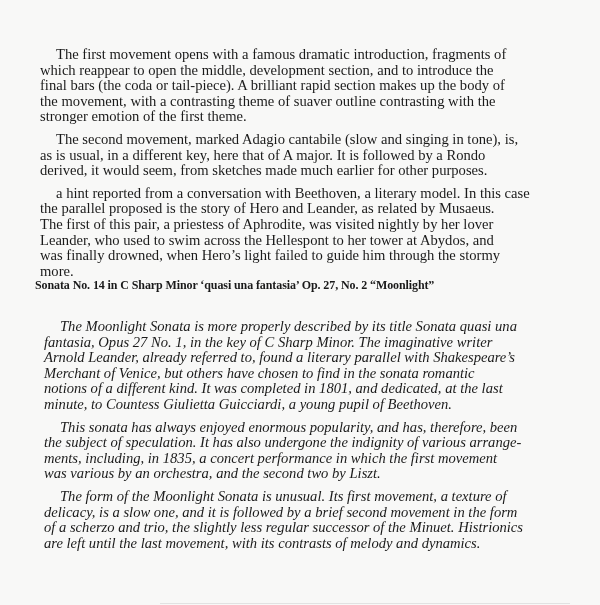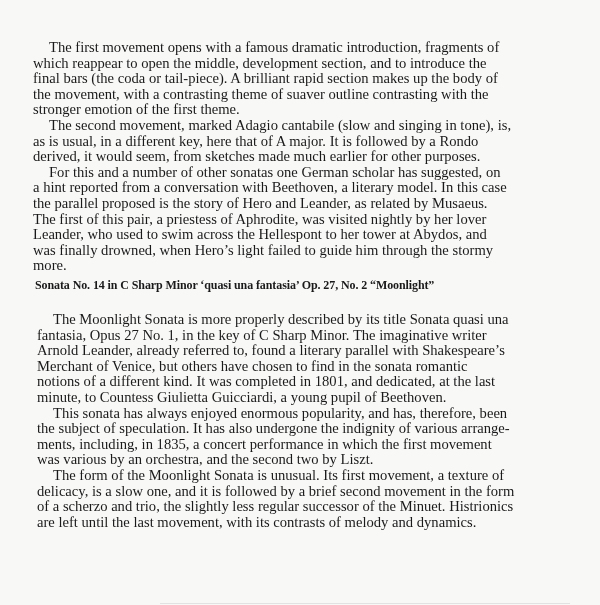--- a/index.html
+++ b/index.html
@@ -21,21 +21,21 @@
     top: 0;
     width: 600px;
     height: 605px;
   }
   .block {
     position: absolute;
     left: 33px;
     width: 560px;
   }
   .block p {
-    margin: 0;
+    margin: 7px;
     font-size: 14.6px;
     line-height: 15.6px;
     text-indent: 16px;
     white-space: nowrap;
   }
   .block p .ln {
     display: block;
     text-indent: 0;
   }
   .block p .ln:first-child {
@@ -49,20 +49,21 @@
     left: 35px;
     top: 278px;
     font-size: 12px;
     font-weight: bold;
     white-space: nowrap;
     letter-spacing: -0.1px;
   }
   #section2 {
     top: 312px;
     left: 37px;
+    font-style: italic;
   }
   .bottom-line {
     position: absolute;
     left: 160px;
     top: 603px;
     width: 410px;
     height: 1px;
     background: #e2e2e2;
   }
 </style>
@@ -78,21 +79,20 @@
       <span class="ln">final bars (the coda or tail-piece).  A brilliant rapid section makes up the body of</span>
       <span class="ln">the movement, with a contrasting theme of suaver outline contrasting with the</span>
       <span class="ln">stronger emotion of the first theme.</span>
     </p>
     <p>
       <span class="ln">The second movement, marked Adagio cantabile (slow and singing in tone), is,</span>
       <span class="ln">as is usual, in a different key, here that of A major.   It is followed by a Rondo</span>
       <span class="ln">derived, it would seem, from sketches made much earlier for other purposes.</span>
     </p>
     <p>
-      <span class="ln">For this and a number of other sonatas one German scholar has suggested, on</span>
       <span class="ln">a hint reported from a conversation with Beethoven, a literary model.  In this case</span>
       <span class="ln">the parallel proposed is the story of Hero and Leander, as related by Musaeus.</span>
       <span class="ln">The first of this pair, a priestess of Aphrodite, was visited nightly by her lover</span>
       <span class="ln">Leander, who used to swim across the Hellespont to her tower at Abydos, and</span>
       <span class="ln">was finally drowned, when Hero’s light failed to guide him through the stormy</span>
       <span class="ln">more.</span>
     </p>
   </div>
 
   <div id="heading">Sonata No. 14 in C Sharp Minor ‘quasi una fantasia’ Op. 27, No. 2 “Moonlight”</div>

